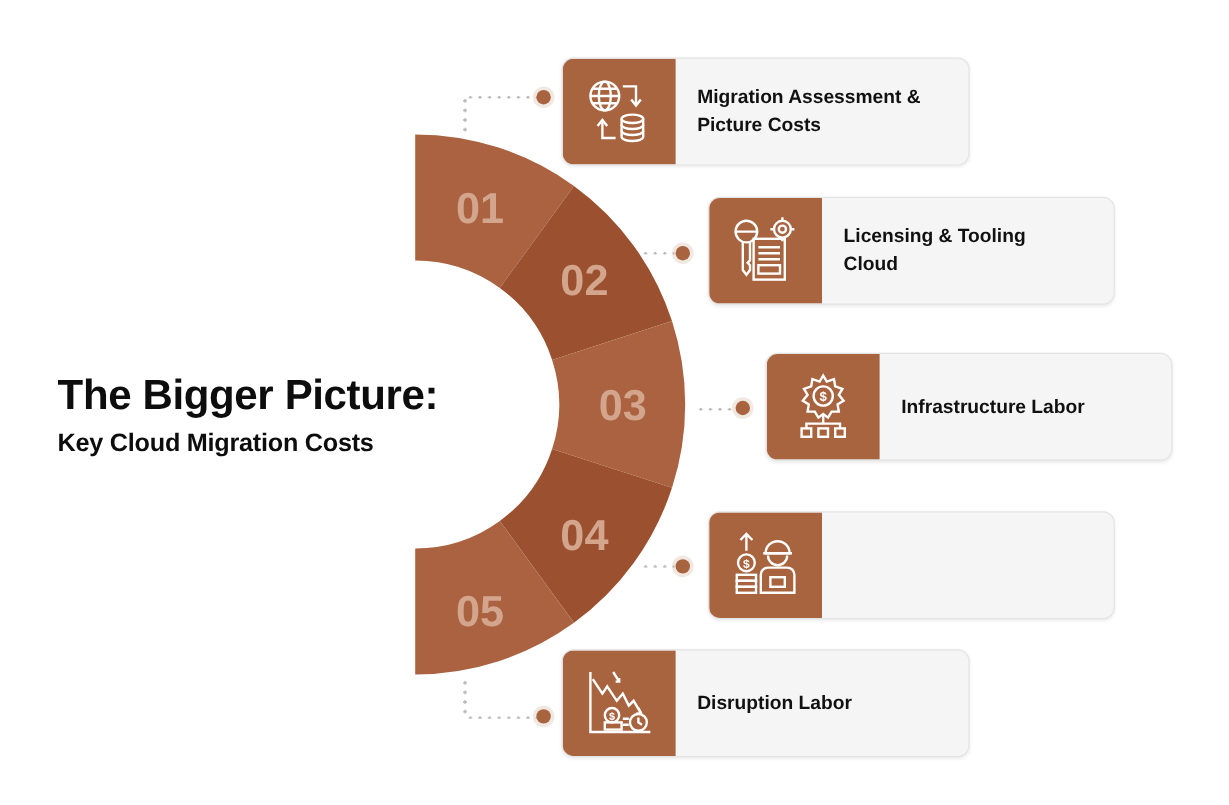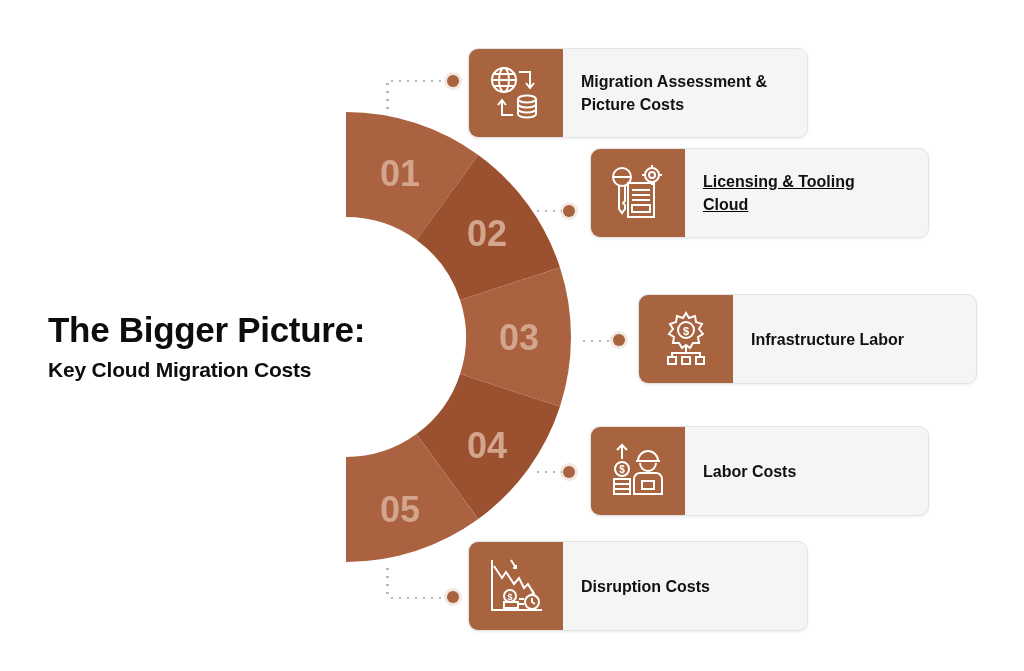--- a/index.html
+++ b/index.html
@@ -80,21 +80,21 @@
     </svg>
   </div>
   <div class="tx">
     <div>
       <div>Migration Assessment &amp;</div>
       <div>Picture Costs</div>
     </div>
   </div>
 </div>
 
-<div class="card" style="left:590px; top:148px; width:337px;text-decoration:underline;">
+<div class="card" style="left:590px; top:164px; width:337px;">
   <div class="ic">
     <svg viewBox="0 0 60 60" fill="none" stroke="#fff" stroke-width="2">
       <circle cx="14" cy="14" r="9"></circle>
       <line x1="6" y1="14" x2="22" y2="14"></line>
       <path d="M11 23 V46 L14 50 L17 46 V42 L15 40 L17 38 V23"></path>
       <rect x="20" y="20" width="26" height="34"></rect>
       <line x1="24" y1="27" x2="42" y2="27"></line>
       <line x1="24" y1="32" x2="42" y2="32"></line>
       <line x1="24" y1="37" x2="42" y2="37"></line>
       <rect x="24" y="42" width="18" height="7"></rect>
@@ -140,41 +140,36 @@
       <rect x="6" y="38" width="16" height="5"></rect>
       <rect x="6" y="43" width="16" height="5"></rect>
       <rect x="6" y="48" width="16" height="5"></rect>
       <path d="M30 20 A10 10 0 0 1 50 20 Z"></path>
       <line x1="28" y1="20" x2="52" y2="20"></line>
       <path d="M32 22 A8 8 0 0 0 48 22"></path>
       <path d="M26 53 V38 A6 6 0 0 1 32 32 H48 A6 6 0 0 1 54 38 V53 Z"></path>
       <rect x="34" y="40" width="12" height="8"></rect>
     </svg>
   </div>
-  <div class="tx">
-    <div>
-      <div>Labor Costs</div>
-    </div>
-  </div>
 </div>
 
 <div class="card" style="left:468px; top:541px; width:338px;">
   <div class="ic">
     <svg viewBox="0 0 60 60" fill="none" stroke="#fff" stroke-width="2">
       <path d="M6 4 V54 H56"></path>
       <path d="M8 10 L16 22 L20 16 L28 28 L33 22 L38 32 L42 28 L48 38"></path>
       <path d="M46 34 L48 38 L44 39"></path>
       <path d="M25 4 L30 12 M27 12 H30 V9"></path>
       <circle cx="24" cy="40" r="6"></circle>
       <text x="24" y="44" font-size="9" font-family="Liberation Sans, sans-serif" font-weight="700" fill="#fff" stroke="none" text-anchor="middle">$</text>
       <rect x="18" y="46" width="14" height="6"></rect>
       <circle cx="46" cy="46" r="7"></circle>
       <path d="M46 42 V46 L49 48"></path>
       <line x1="33" y1="43" x2="38" y2="43"></line>
       <line x1="33" y1="48" x2="38" y2="48"></line>
     </svg>
   </div>
   <div class="tx">
     <div>
-      <div>Disruption Costs</div>
+      <div>Disruption Labor</div>
     </div>
   </div>
 </div>
 
 </body></html>

